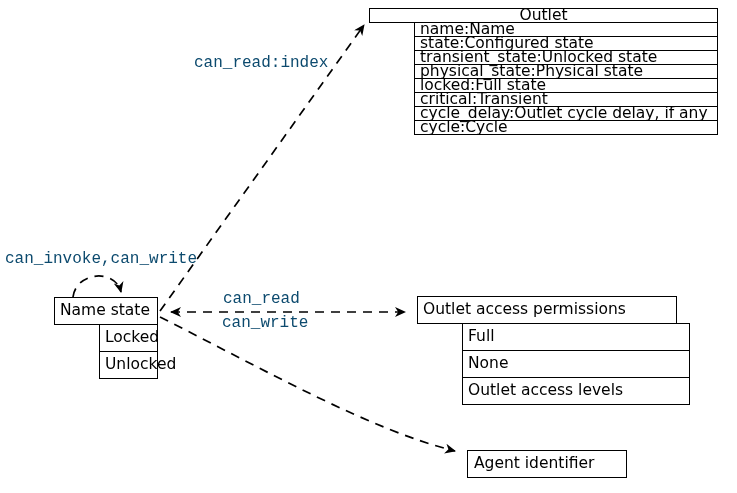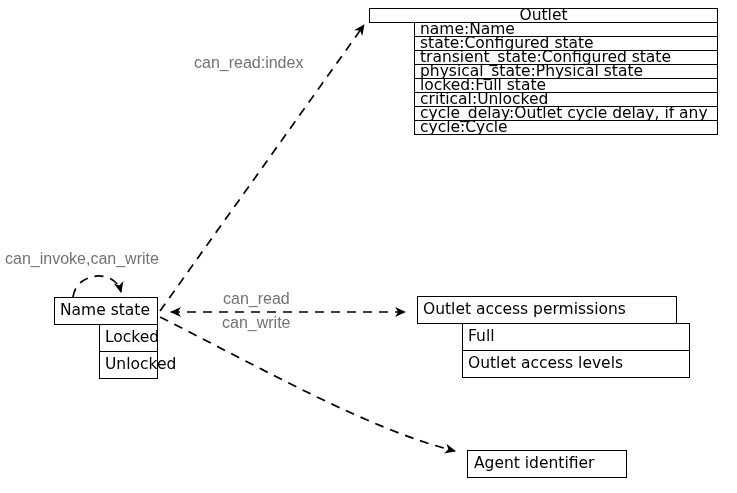--- a/index.html
+++ b/index.html
@@ -100,23 +100,23 @@
     width: 160px;
   }
   #node-agent .row {
     height: 28px;
     justify-content: flex-start;
     padding-left: 6px;
   }
 
   .edge-label {
     position: absolute;
-    font-family: Liberation Sans, sans-serif;
+    font-family: Liberation Mono, monospace;
     font-size: 16px;
-    color: #737373;
+    color: #0c4a6e;
     white-space: nowrap;
     line-height: 1;
   }
   #lbl-can-read-index { left: 194px; top: 55px; }
   #lbl-can-invoke     { left: 5px;   top: 251px; }
   #lbl-can-read       { left: 223px; top: 291px; }
   #lbl-can-write      { left: 222px; top: 315px; }
 </style>
 </head>
 <body>
@@ -139,37 +139,38 @@
 
     <path d="M171,312 L405,312" fill="none" stroke="#000000" stroke-width="1.7" stroke-dasharray="9,7" marker-start="url(#arrowStart)" marker-end="url(#arrowEnd)"></path>
 
     <path d="M160,317 C265,370 370,430 455,451" fill="none" stroke="#000000" stroke-width="1.7" stroke-dasharray="9,7" marker-end="url(#arrowEnd)"></path>
   </svg>
 
   <div class="node" id="node-outlet">
     <div class="row hdr">Outlet</div>
     <div class="row attr">name:Name</div>
     <div class="row attr">state:Configured state</div>
-    <div class="row attr">transient_state:Configured state</div>
+    <div class="row attr">transient_state:Unlocked state</div>
     <div class="row attr">physical_state:Physical state</div>
     <div class="row attr">locked:Full state</div>
-    <div class="row attr">critical:Unlocked</div>
+    <div class="row attr">critical:Transient</div>
     <div class="row attr">cycle_delay:Outlet cycle delay, if any</div>
     <div class="row attr">cycle:Cycle</div>
   </div>
 
   <div class="node" id="node-lockstate">
     <div class="row lbl">Name state</div>
     <div class="row attr">Locked</div>
     <div class="row attr">Unlocked</div>
   </div>
 
   <div class="node" id="node-perms">
     <div class="row hdr">Outlet access permissions</div>
     <div class="row attr">Full</div>
+    <div class="row attr">None</div>
     <div class="row attr">Outlet access levels</div>
   </div>
 
   <div class="node" id="node-agent">
     <div class="row lbl">Agent identifier</div>
   </div>
 
   <div class="edge-label" id="lbl-can-read-index">can_read:index</div>
 
   <div class="edge-label" id="lbl-can-invoke">can_invoke,can_write</div>

